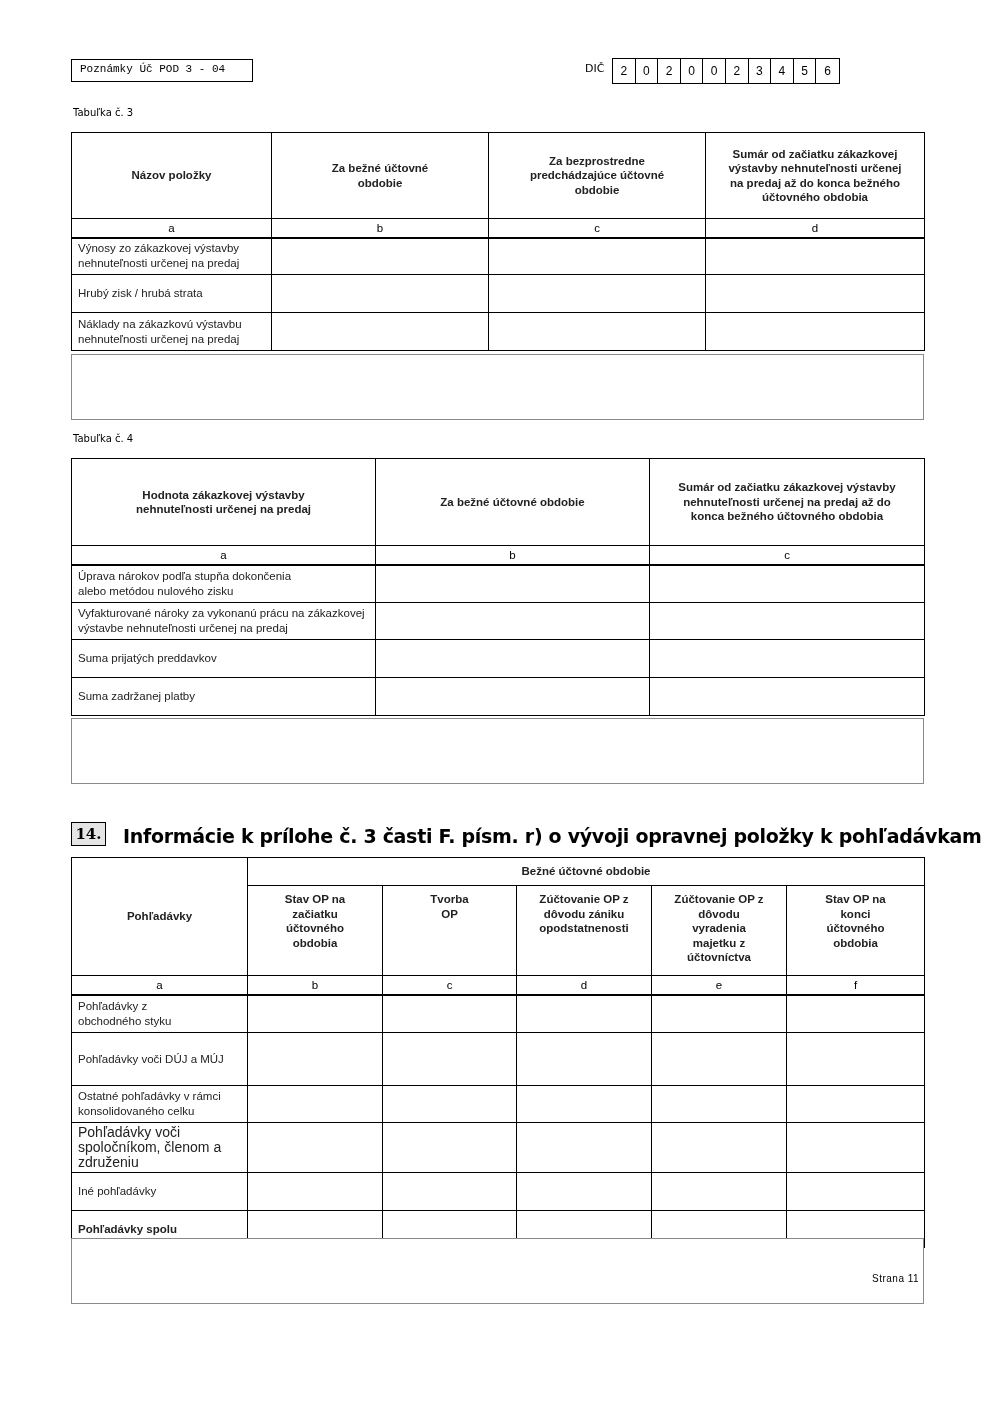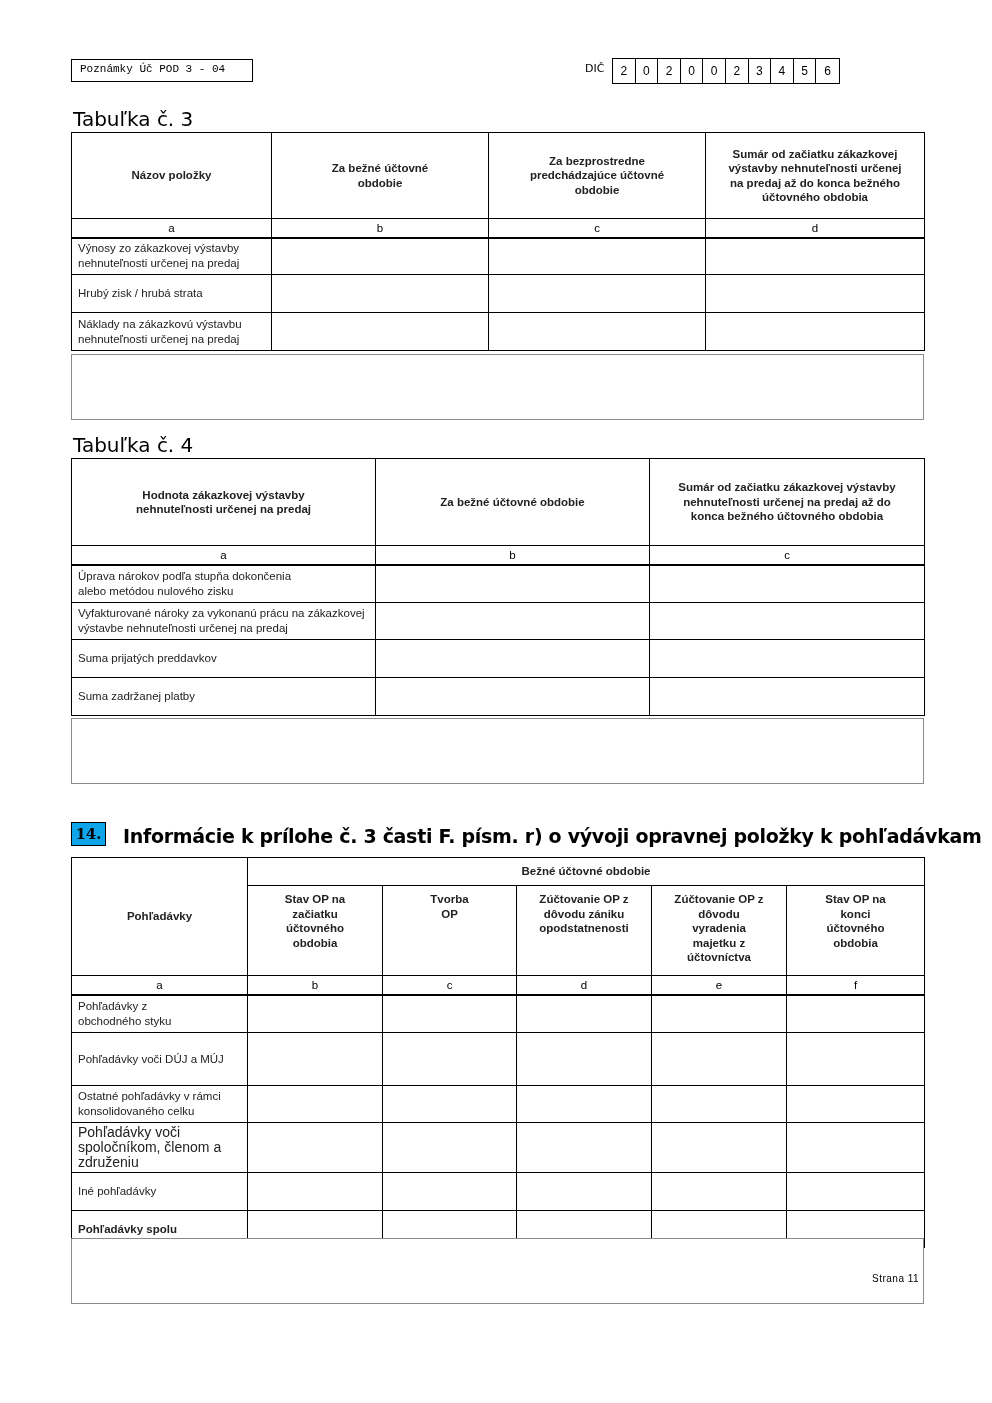--- a/index.html
+++ b/index.html
@@ -6,34 +6,34 @@
   html, body { width: 992px; height: 1403px; background: #fff; }
   body { position: relative; font-family: "Liberation Sans", sans-serif; color: #000; overflow: hidden; }
   .abs { position: absolute; }
 
   .form-id { left: 71px; top: 59px; width: 182px; height: 23px; border: 1px solid #000; font-size: 12px; padding: 3px 0 0 8px; font-family: Liberation Mono, monospace; font-size: 11px; }
   .dic-label { left: 585px; top: 62px; font-size: 12px; font-family: "DejaVu Sans", sans-serif; font-size: 11px; }
   .dic-boxes { left: 612px; top: 58px; height: 26px; display: flex; border: 1px solid #000; }
   .dic-boxes span { width: 22.6px; height: 24px; border-right: 1px solid #000; text-align: center; font-size: 12px; line-height: 24px; }
   .dic-boxes span:last-child { border-right: none; }
 
-  .tbl-title { font-family: "DejaVu Sans", sans-serif; font-size: 20px; }
+  .tbl-title { font-family: "DejaVu Sans", sans-serif; font-size: 10px; }
 
   table.grid { position: absolute; border-collapse: collapse; table-layout: fixed; }
   table.grid td { border: 1px solid #000; font-size: 11.5px; vertical-align: middle; }
   table.grid { border: 1.5px solid #000; }
   td.hdr { text-align: center; font-weight: bold; font-size: 11px; line-height: 14.5px; color: #222; }
   td.lbl { text-align: center; font-size: 12px; height: 19px; }
   tr.lblrow td { border-bottom: 2.5px solid #000; }
   td.rowlabel { padding: 2px 6px; font-size: 12px; line-height: 15px; color: #222; }
   td.bold { font-weight: bold; }
 
   .note { border: 1px solid #8a8a8a; background: #fff; }
 
-  .sec-badge { left: 71px; top: 822px; width: 35px; height: 24px; background: #0ea5e9; border: 1px solid #000; font-family: "DejaVu Serif", serif; font-weight: bold; font-size: 15px; text-align: center; line-height: 22px; }
+  .sec-badge { left: 71px; top: 822px; width: 35px; height: 24px; background: #e5e5e5; border: 1px solid #000; font-family: "DejaVu Serif", serif; font-weight: bold; font-size: 15px; text-align: center; line-height: 22px; }
   .sec-title { left: 123px; top: 825px; font-family: "DejaVu Sans", sans-serif; font-weight: bold; font-size: 19px; letter-spacing: -0.3px; }
 
   .page-num { left: 872px; top: 1273px; font-size: 10px; letter-spacing: 0.5px; }
 </style>
 </head>
 <body>
 
 <div class="abs form-id">Poznámky Úč POD 3 - 04</div>
 <div class="abs dic-label">DIČ</div>
 <div class="abs dic-boxes">

